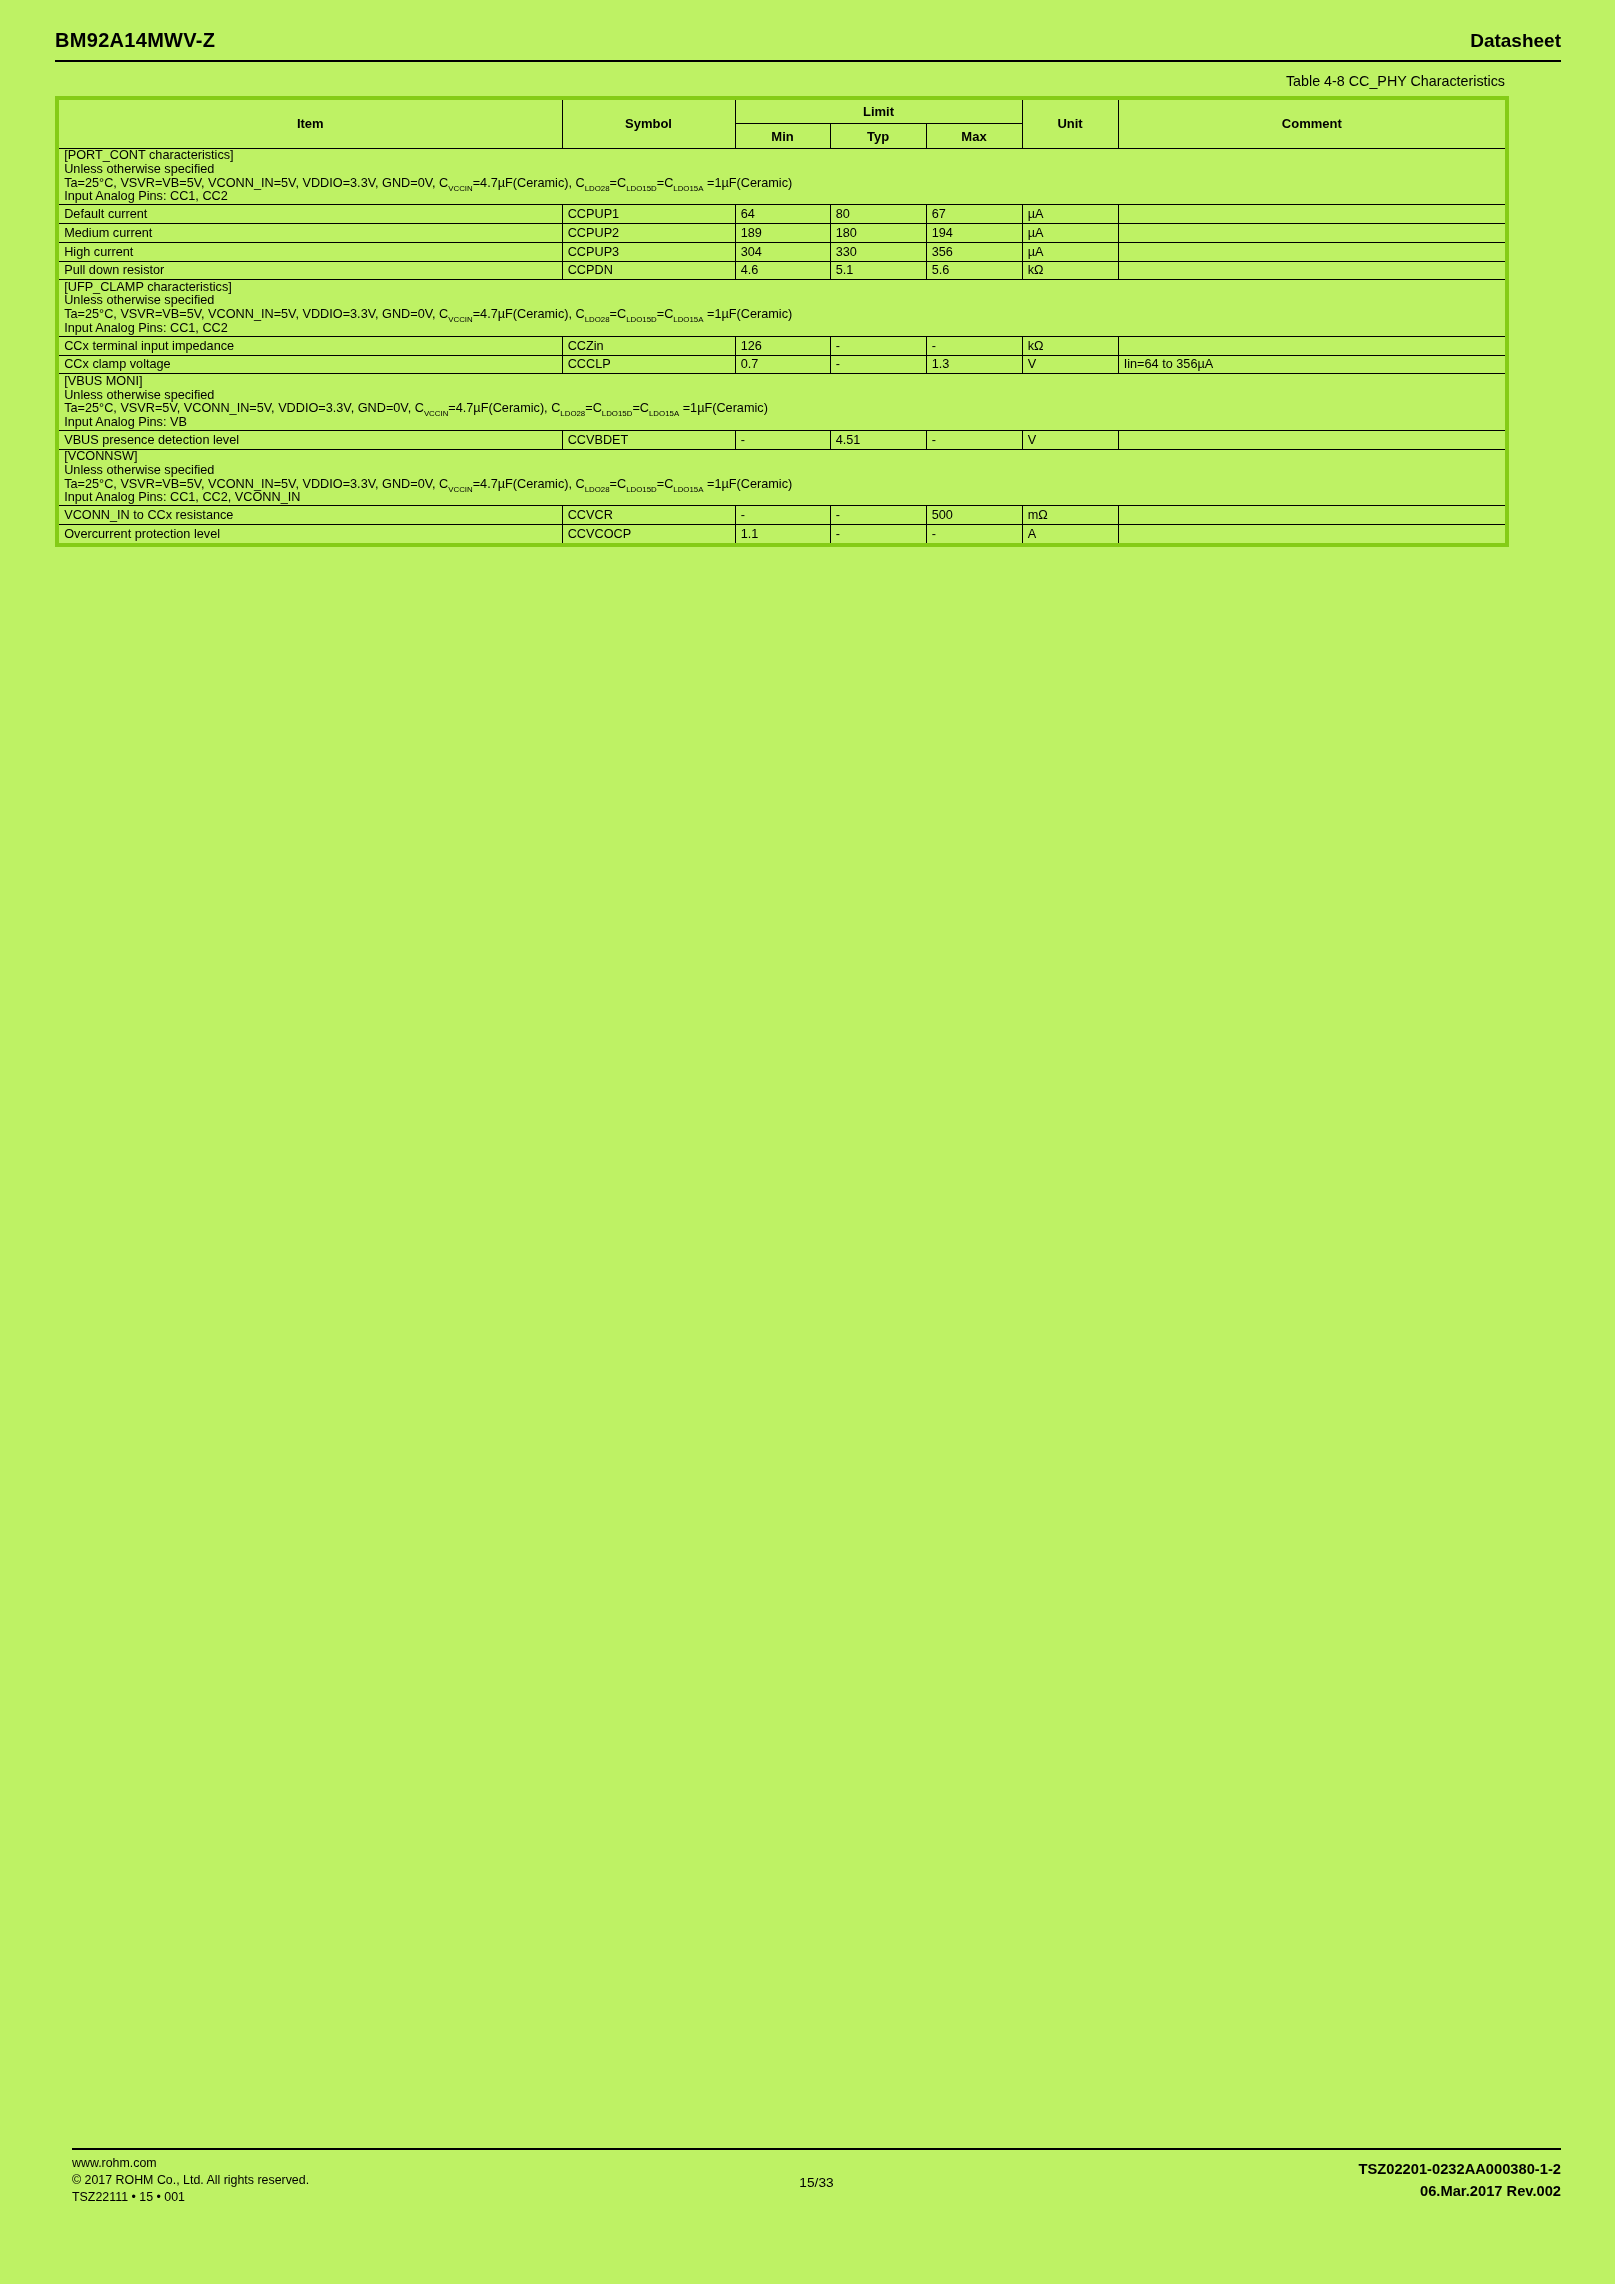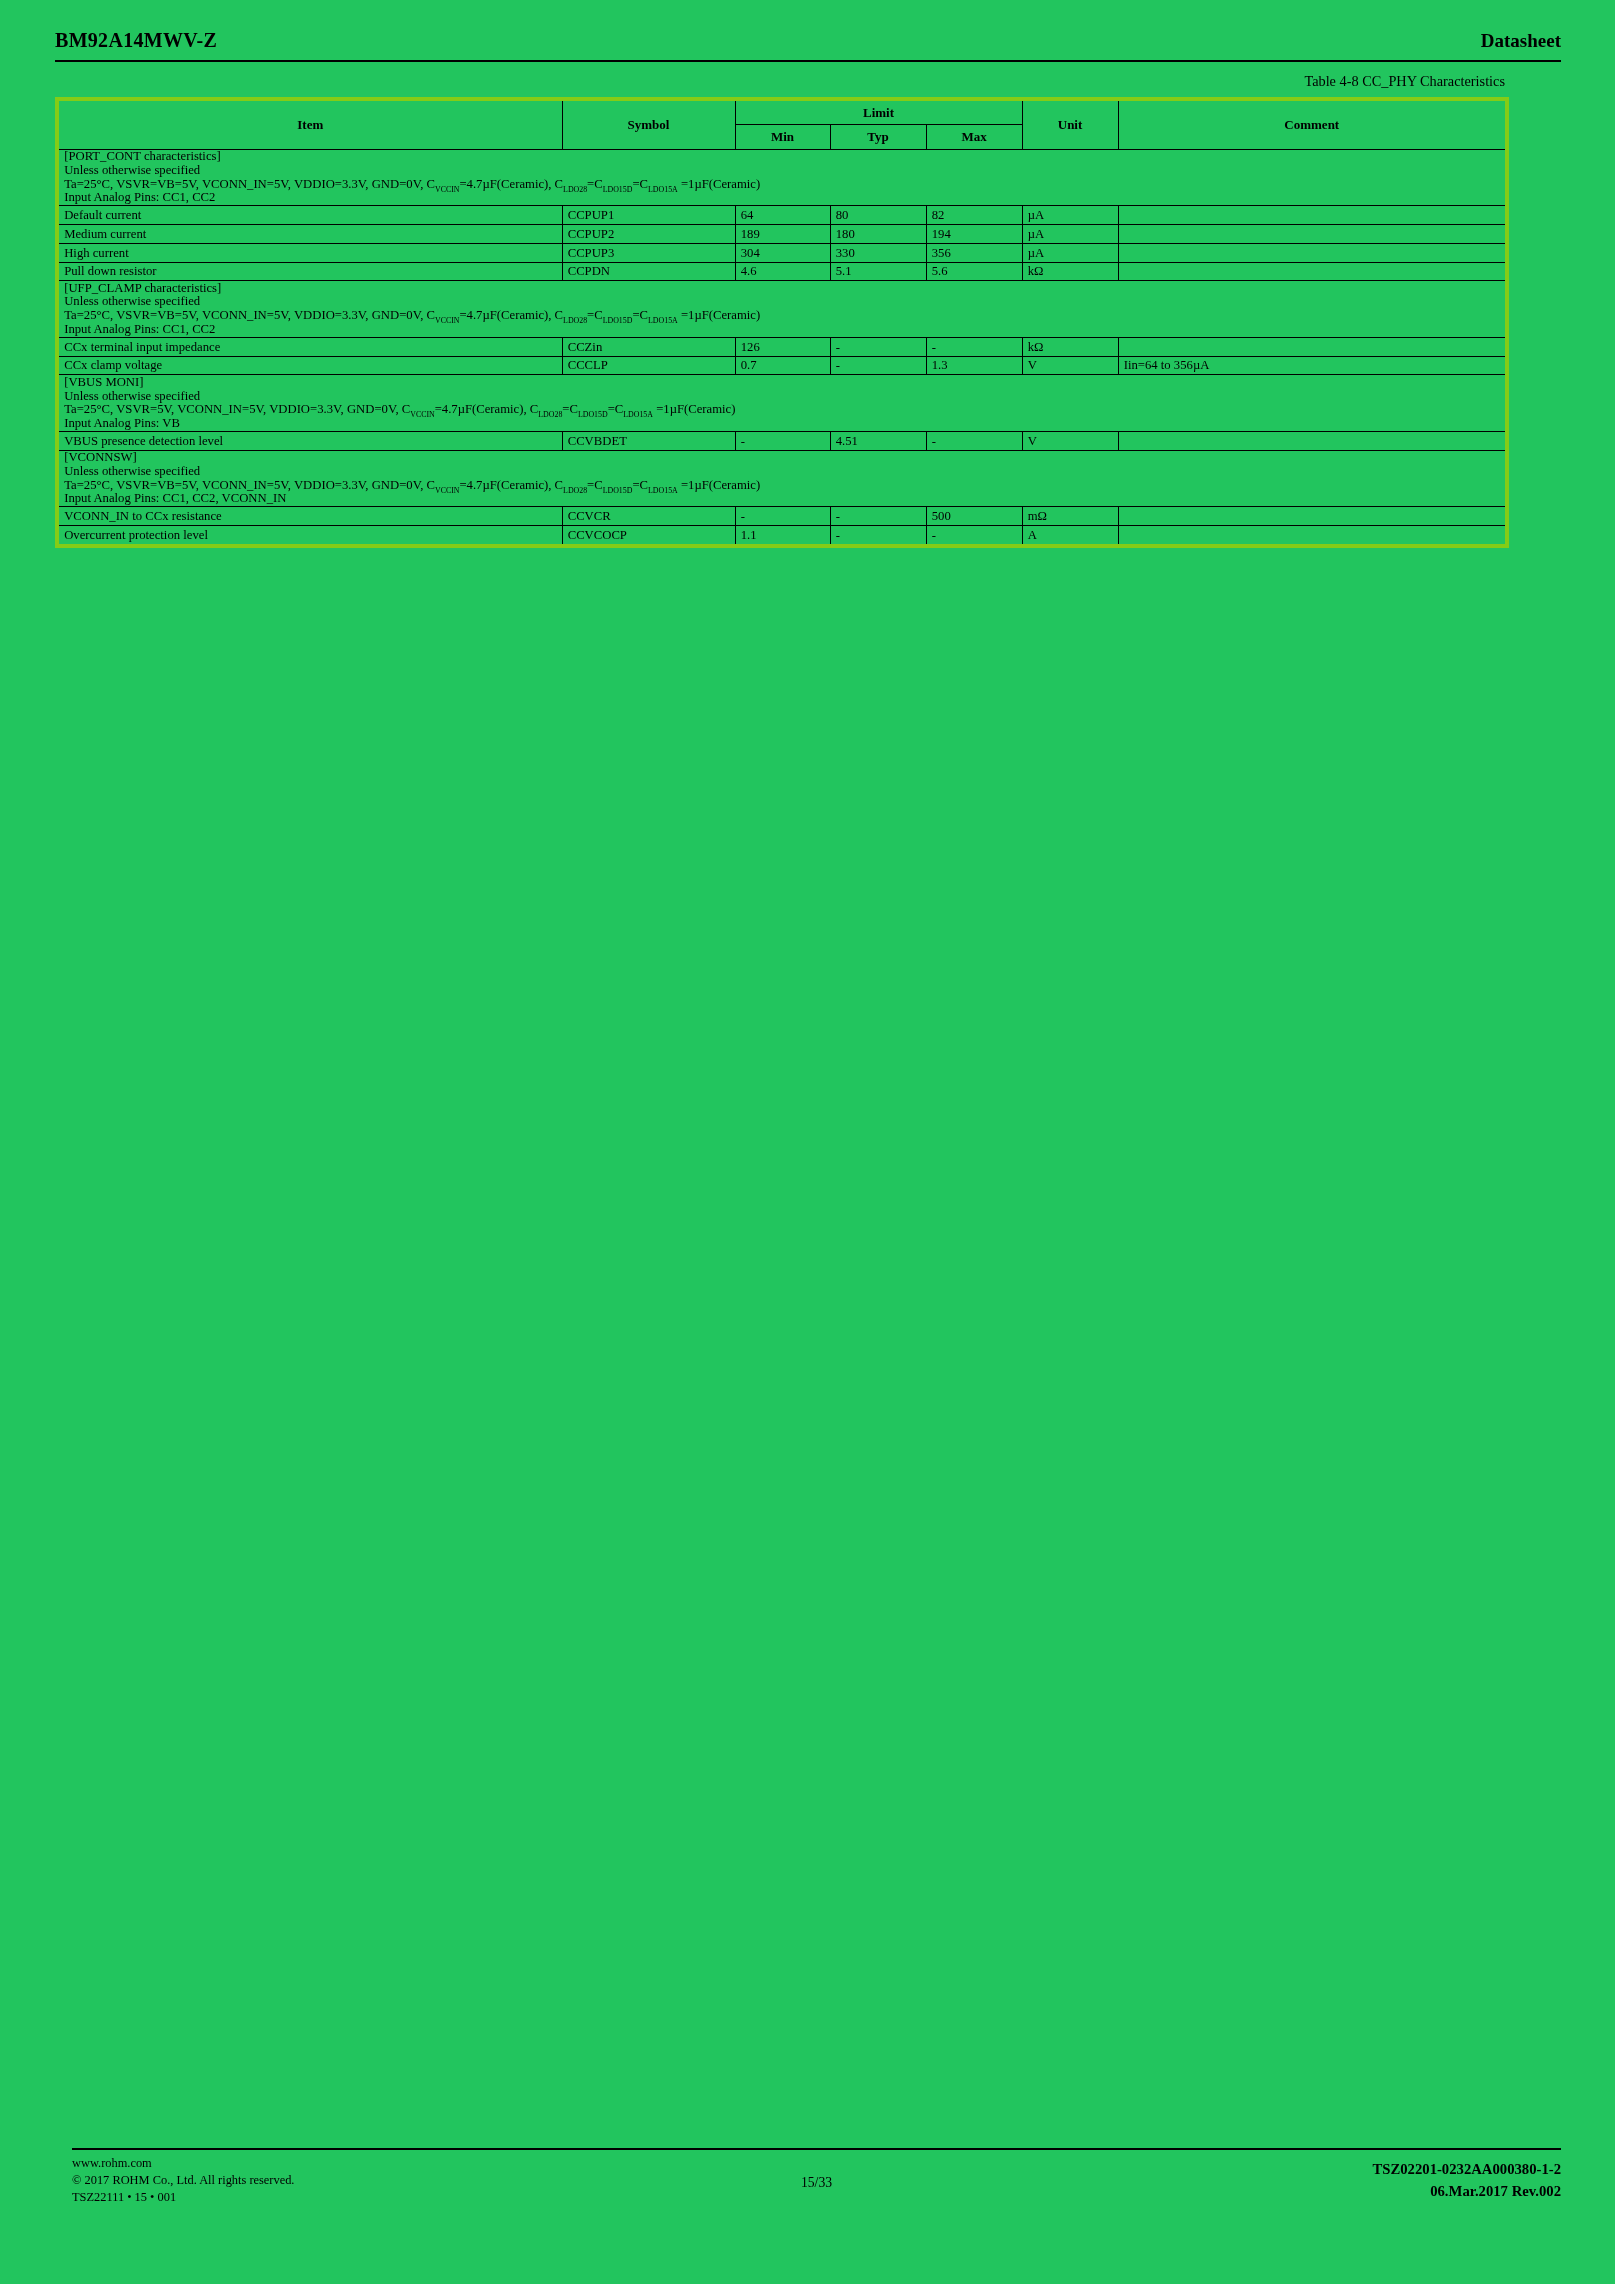--- a/index.html
+++ b/index.html
@@ -1,21 +1,21 @@
 <!DOCTYPE html>
 <html style="font-size:10.4px"><head>
 <meta charset="utf-8">
 <style>
   html, body { margin: 0; padding: 0; background: #e8e8e8; }
   .page {
     position: relative;
     width: 1616px;
     height: 2284px;
-    background: #22c55e;
-    font-family: Liberation Serif, serif;
+    background: #bef264;
+    font-family: Liberation Sans, sans-serif;
     color: #000;
     overflow: hidden;
   }
   .content { padding: 29px 55px 0 55px; }
 
   .header-row {
     display: flex;
     justify-content: space-between;
     align-items: flex-end;
   }
@@ -139,21 +139,21 @@
               <div class="note-line">Unless otherwise specified</div>
               <div class="note-line justify">Ta=25°C, VSVR=VB=5V, VCONN_IN=5V, VDDIO=3.3V, GND=0V, C<sub>VCCIN</sub>=4.7µF(Ceramic), C<sub>LDO28</sub>=C<sub>LDO15D</sub>=C<sub>LDO15A</sub> =1µF(Ceramic)</div>
               <div class="note-line">Input Analog Pins: CC1, CC2</div>
             </td>
           </tr>
           <tr>
             <td class="cell-item">Default current</td>
             <td class="cell-center">CCPUP1</td>
             <td class="cell-center">64</td>
             <td class="cell-center">80</td>
-            <td class="cell-center">82</td>
+            <td class="cell-center">67</td>
             <td class="cell-center">µA</td>
             <td class="cell-comment"></td>
           </tr>
           <tr>
             <td class="cell-item">Medium current</td>
             <td class="cell-center">CCPUP2</td>
             <td class="cell-center">189</td>
             <td class="cell-center">180</td>
             <td class="cell-center">194</td>
             <td class="cell-center">µA</td>

